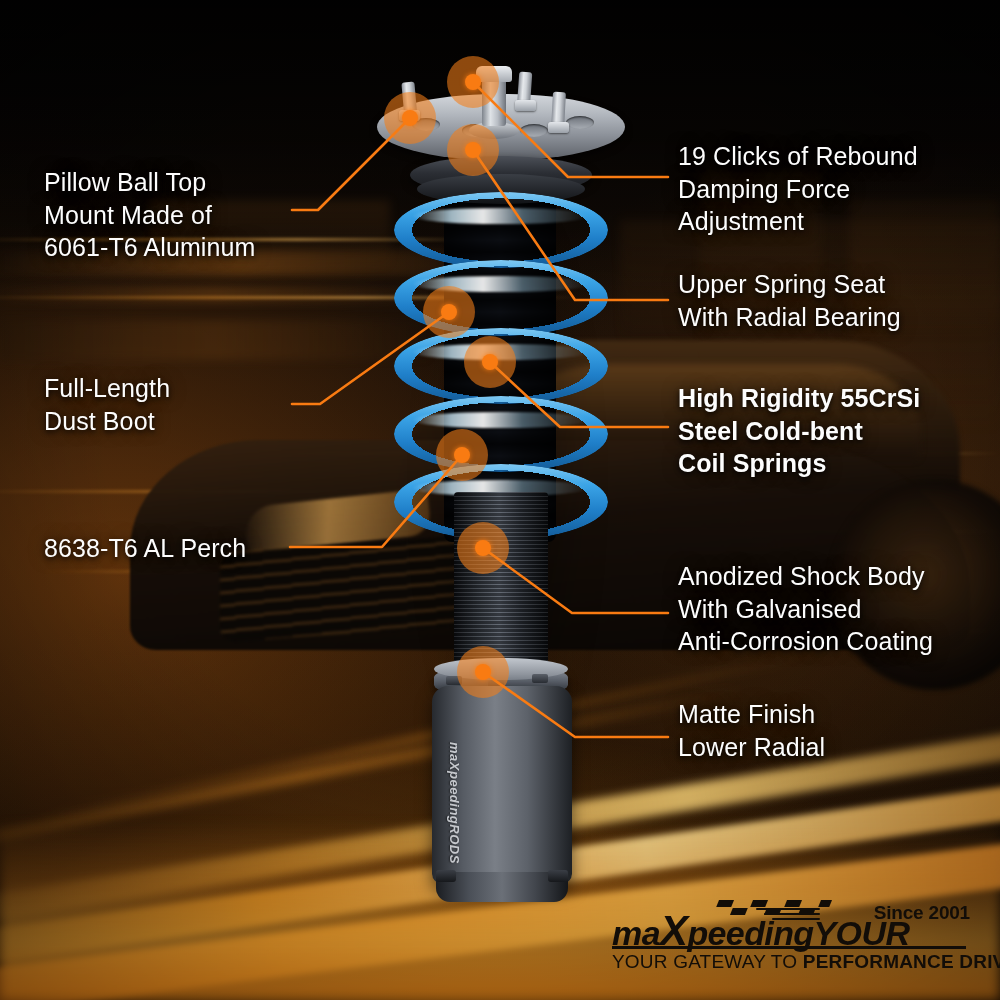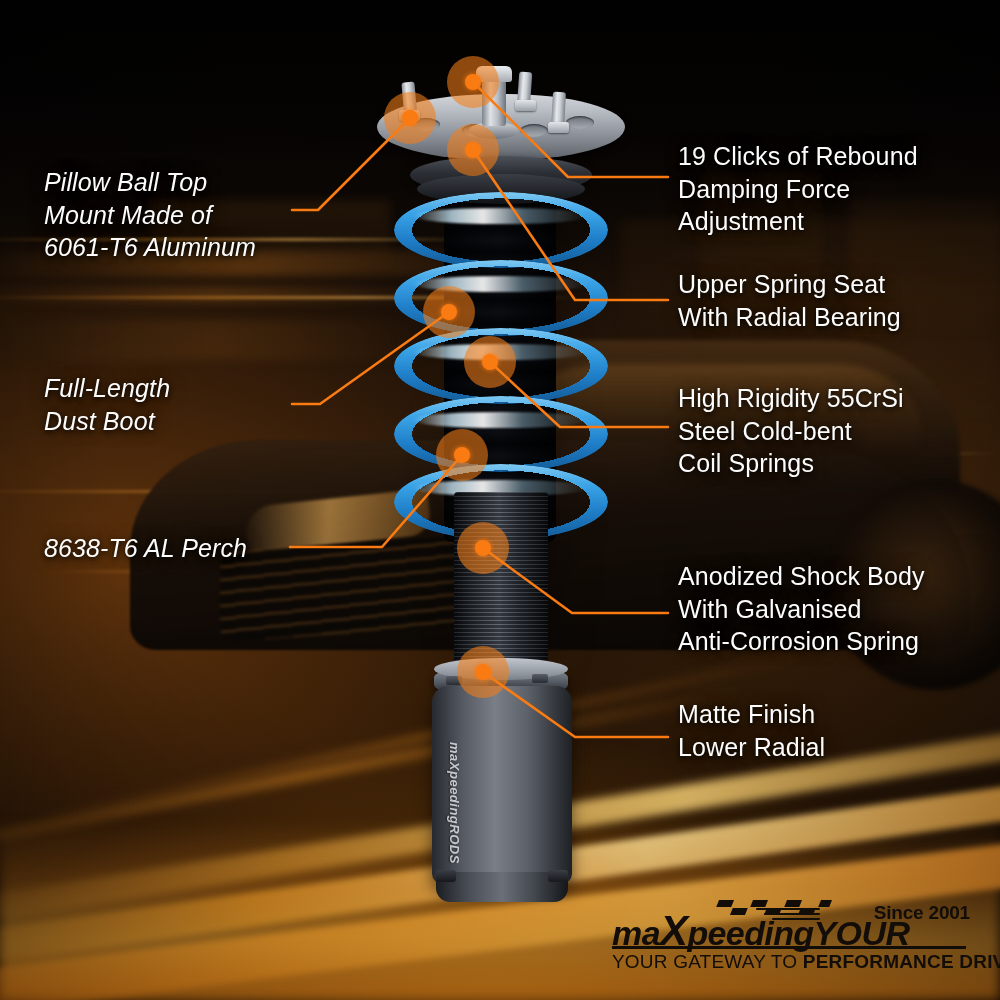--- a/index.html
+++ b/index.html
@@ -249,21 +249,21 @@
     position:absolute;
     color:#fdfdfd;
     font-size:25px;
     line-height:1.30;
     font-weight:400;
     letter-spacing:.1px;
     text-shadow:0 2px 5px rgba(0,0,0,.85), 0 0 16px rgba(0,0,0,.55);
     white-space:pre-line;
   }
   .label.right{ text-align:left; }
-  .label.left{ text-align:left;font-style:italic; }
+  .label.left{ text-align:left; }
 
   
   .logo-wrap{
     position:absolute; left:612px; top:902px; width:360px; height:74px;
     color:#15100a;
   }
   .logo-row1{ position:relative; height:44px; }
   .logo-main{
     position:absolute; left:0; top:8px;
     font-size:34px; font-weight:900; font-style:italic;
@@ -449,26 +449,26 @@
 Mount Made of
 6061-T6 Aluminum</div>
       <div class="label left" style="left: 44px; top: 372px;">Full-Length
 Dust Boot</div>
       <div class="label left" style="left: 44px; top: 532px;">8638-T6 AL Perch</div>
       <div class="label right" style="left: 678px; top: 140px;">19 Clicks of Rebound
 Damping Force
 Adjustment</div>
       <div class="label right" style="left: 678px; top: 268px;">Upper Spring Seat
 With Radial Bearing</div>
-      <div class="label right" style="left: 678px; top: 382px;">High Rigidity 55CrSi
+      <div class="label right" style="left: 678px; top: 382px; font-weight: bold;">High Rigidity 55CrSi
 Steel Cold-bent
 Coil Springs</div>
       <div class="label right" style="left: 678px; top: 560px;">Anodized Shock Body
 With Galvanised
-Anti-Corrosion Spring</div>
+Anti-Corrosion Coating</div>
       <div class="label right" style="left: 678px; top: 698px;">Matte Finish
 Lower Radial</div>
     </div>
 
   <div class="logo-wrap">
     <div class="logo-row1">
       <div class="logo-main">
         <span class="lo-ma">ma</span><span class="lo-x">X</span><span class="lo-peed">peeding</span><span class="lo-rods">YOUR</span>
       </div>
       <div class="checker">

